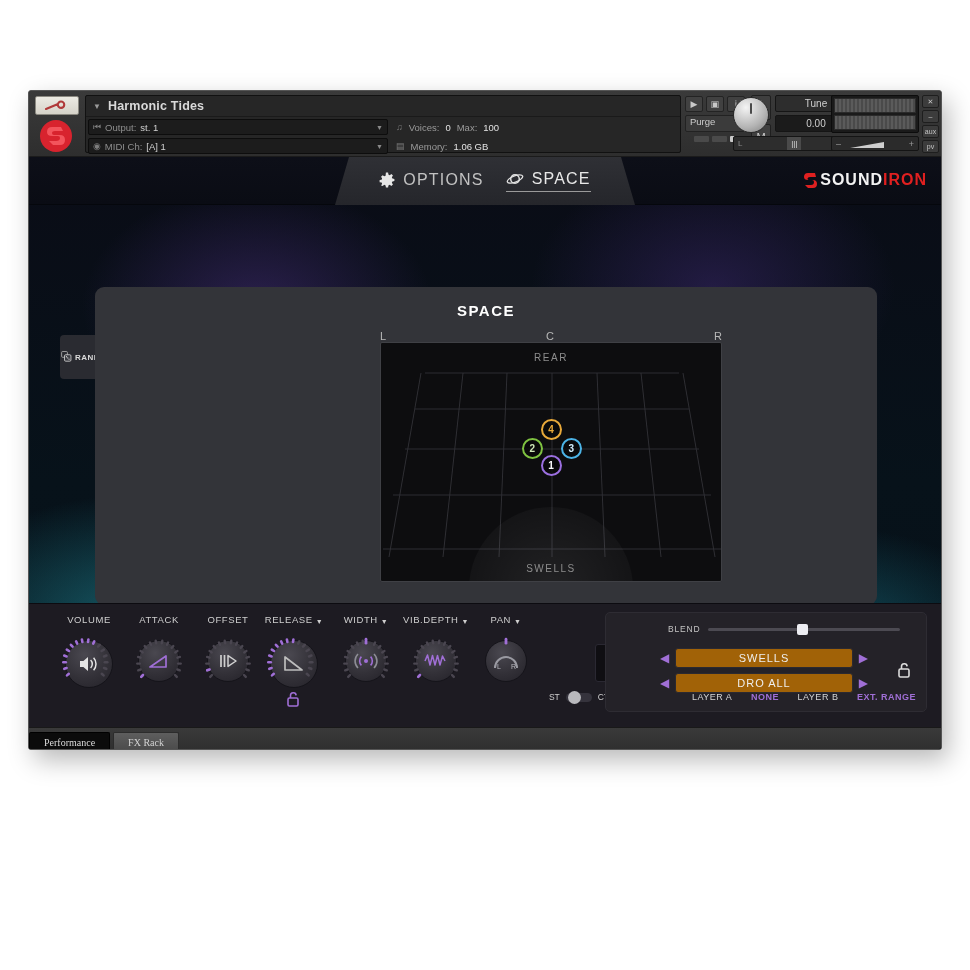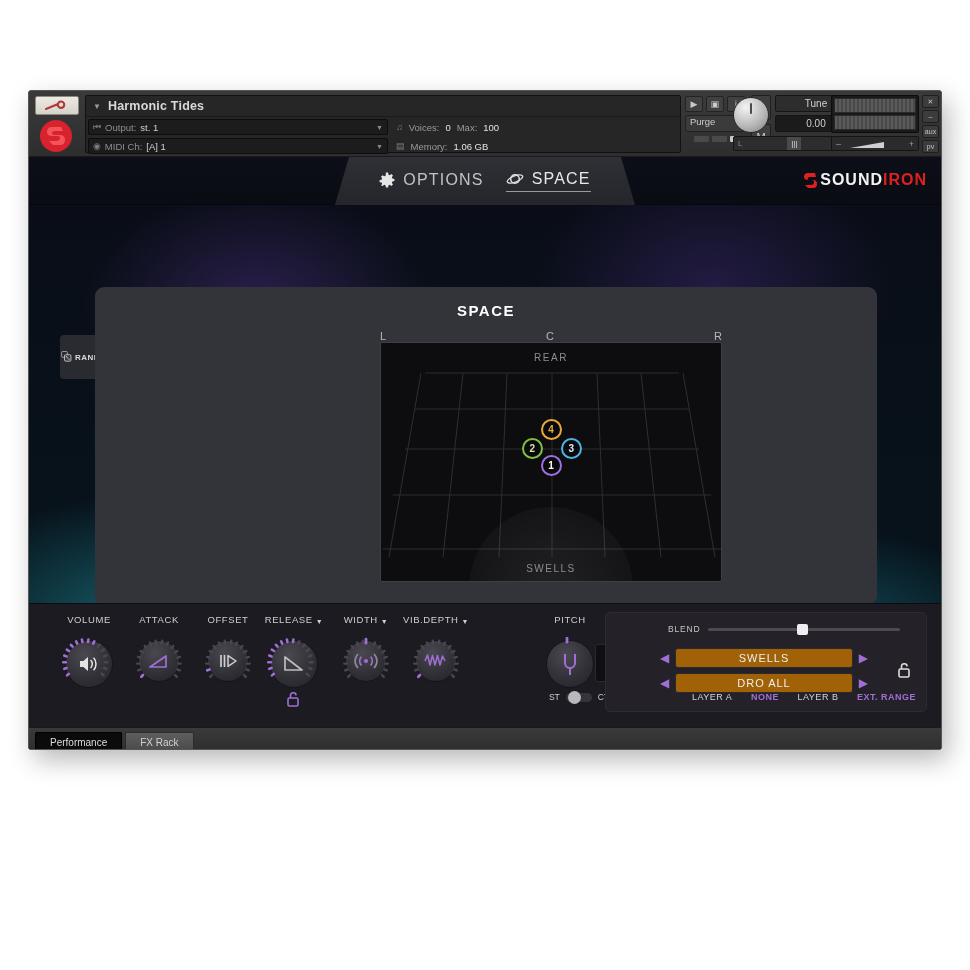--- a/index.html
+++ b/index.html
@@ -344,21 +344,21 @@
     display:flex; align-items:center; justify-content:space-between;
     font-size:9px; letter-spacing:.5px;
   }
   #pfoot .gray { color:#d5d5d5; }
   #pfoot .purple { color:#a06fd6; font-weight:bold; }
 
   
   #tabbar {
     position:absolute; left:0; right:0; bottom:0; height:24px;
     background:linear-gradient(#3a3a3a,#2e2e2e); border-top:1px solid #191919;
-    display:flex; align-items:flex-end; padding-left:6px; gap:3px;
+    display:flex; align-items:flex-end; gap:3px;font-family:Liberation Serif, serif;
   }
   .btab {
     height:19px; padding:0 14px; font-size:10px;
     display:flex; align-items:center; border-radius:2px 2px 0 0;
   }
   .btab.active { background:#0b0b0b; color:#ddd; border:1px solid #000; border-bottom:none;}
   .btab.idle { background:linear-gradient(#5e5e5e,#4a4a4a); color:#d2d2d2; border:1px solid #2c2c2c; border-bottom:none;}
 </style>
 </head>
 <body>
@@ -844,35 +844,37 @@
                 <path d="M41 39 L42.8 40.9"></path>
             </g>
             <path d="M9 39 L7.2 40.9" stroke="#a06fd6" stroke-width="2.6" stroke-linecap="round"></path>
           </svg>
           <svg width="26" height="18" viewBox="0 0 26 18">
             <path d="M2 9 L4.5 3 L7 13 L9.5 3.5 L12 13 L14.5 3.5 L17 13 L19.5 4 L22 9" stroke="#a06fd6" stroke-width="1.5" fill="none" stroke-linejoin="round"></path>
           </svg>
         </div>
       </div>
 
-
-      <div class="knob-col lg" style="left:506px;">
+      <div class="knob-col" style="left:442px;">
         <div class="klabel">
-            <span>PITCH</span>
+            <span>PAN</span>
+            <span class="ccar">▼</span>
           </div>
         <div class="knob">
-          <svg width="48" height="48" viewBox="0 0 48 48" style="position:absolute;left:-4px;top:-4px">
-            <path d="M24 5 L24 1" stroke="#a06fd6" stroke-width="2.8" stroke-linecap="round"></path>
-          </svg>
-          <svg width="22" height="26" viewBox="0 0 22 26">
-            <path d="M6 3 L6 12a5 5 0 0 0 10 0 L16 3" stroke="#a06fd6" stroke-width="2" fill="none"></path>
-            <path d="M11 17 L11 24" stroke="#a06fd6" stroke-width="2"></path>
-          </svg>
-        </div>
-      </div>
+          <svg width="50" height="50" viewBox="0 0 50 50" style="position:absolute;left:-5px;top:-5px">
+            <path d="M25 7.2 L25 3.2" stroke="#a06fd6" stroke-width="2.8" stroke-linecap="round"></path>
+          </svg>
+          <svg width="30" height="24" viewBox="0 0 30 24">
+            <path d="M4 19 A11 11 0 0 1 26 19" stroke="#9a9aa2" stroke-width="2" fill="none"></path>
+            <text x="6" y="20" font-size="7" fill="#b9b9c0" font-family="Liberation Sans, sans-serif">L</text>
+            <text x="20" y="20" font-size="7" fill="#b9b9c0" font-family="Liberation Sans, sans-serif">R</text>
+          </svg>
+        </div>
+      </div>
+
 
       <div id="pitch-box">
         <span>0 st</span>
         <span>0 ct</span>
       </div>
 
       <div id="st-ct">
         <span>ST</span>
         <span class="sw"></span>
         <span>CT</span>

